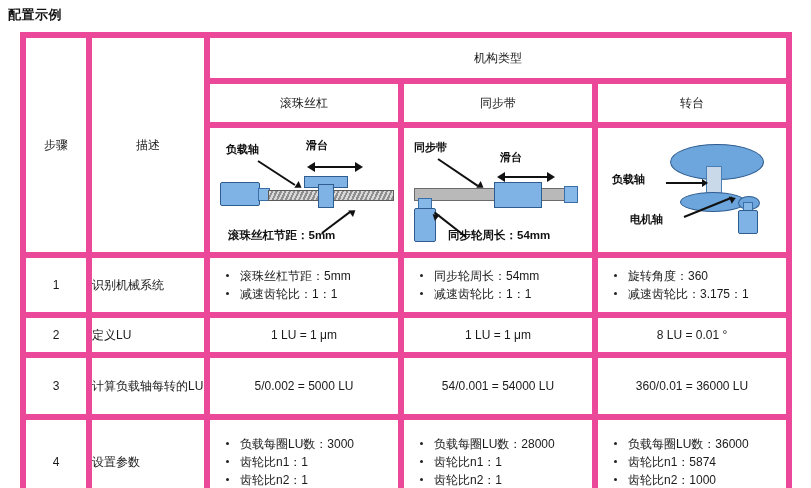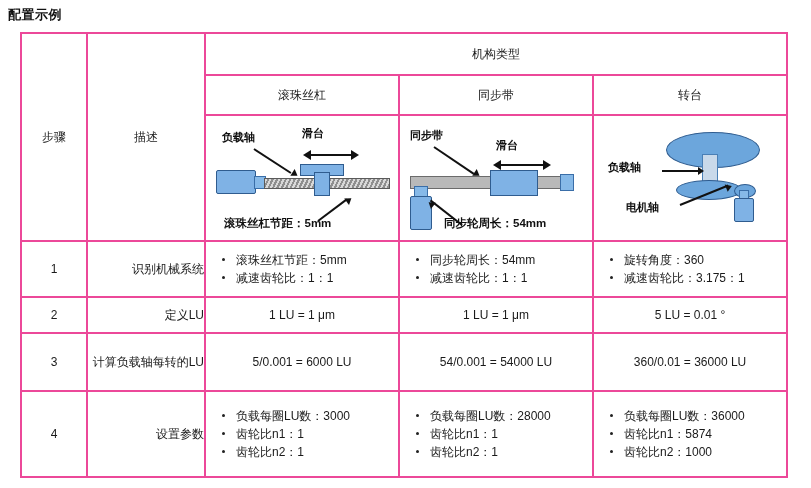--- a/index.html
+++ b/index.html
@@ -18,21 +18,21 @@
     color:#111;
   }
 
   table.cfg{
     position:absolute;left:20px;top:32px;
     width:766px;
     border-collapse:collapse;
     table-layout:fixed;
   }
   table.cfg td, table.cfg th{
-    border:2px solid #ec4899;
+    border:6px solid #ec4899;
     font-weight:normal;
     font-size:12px;
     color:#1a1a1a;
     vertical-align:middle;
     padding:0;
   }
   .c-step{width:66px;}
   .c-desc{width:118px;}
   .c-m{width:194px;}
 
@@ -52,21 +52,21 @@
   }
   .bullets li{position:relative;padding-left:16px;white-space:nowrap;}
   .bullets li:before{
     content:"";position:absolute;left:2px;top:7px;
     width:3px;height:3px;background:#222;border-radius:50%;
   }
   .ctr{text-align:center;font-size:12px;}
   .r2{height:34px;}
   .r3{height:56px;}
   .r4{height:84px;}
-  .desc2{text-align:right;font-size:12px;line-height:16px;padding:0 6px;margin-left:45px;}
+  .desc2{text-align:left;font-size:12px;line-height:16px;padding:0 6px;margin-left:45px;}
 
   
   .d-lab{
     position:absolute;font-size:11px;font-weight:bold;color:#111;
     white-space:nowrap;
   }
   .blk{
     position:absolute;background:#7FB2E5;border:1px solid #2F5C8F;
   }
   .blk.soft{background:#86B9E8;border-color:#3a6ea8;}
@@ -219,27 +219,27 @@
           <li>减速齿轮比：3.175：1</li>
         </ul>
       </td>
     </tr>
 
     <tr>
       <td class="ctr r2">2</td>
       <td class="desc2">定义LU</td>
       <td class="ctr">1 LU = 1 μm</td>
       <td class="ctr">1 LU = 1 μm</td>
-      <td class="ctr">5 LU = 0.01 °</td>
+      <td class="ctr">8 LU = 0.01 °</td>
     </tr>
 
     <tr>
       <td class="ctr r3">3</td>
       <td class="desc2">计算负载轴每转的LU</td>
-      <td class="ctr">5/0.001 = 6000 LU</td>
+      <td class="ctr">5/0.002 = 5000 LU</td>
       <td class="ctr">54/0.001 = 54000 LU</td>
       <td class="ctr">360/0.01 = 36000 LU</td>
     </tr>
 
     <tr>
       <td class="ctr r4">4</td>
       <td class="desc2">设置参数</td>
       <td>
         <ul class="bullets">
           <li>负载每圈LU数：3000</li>

